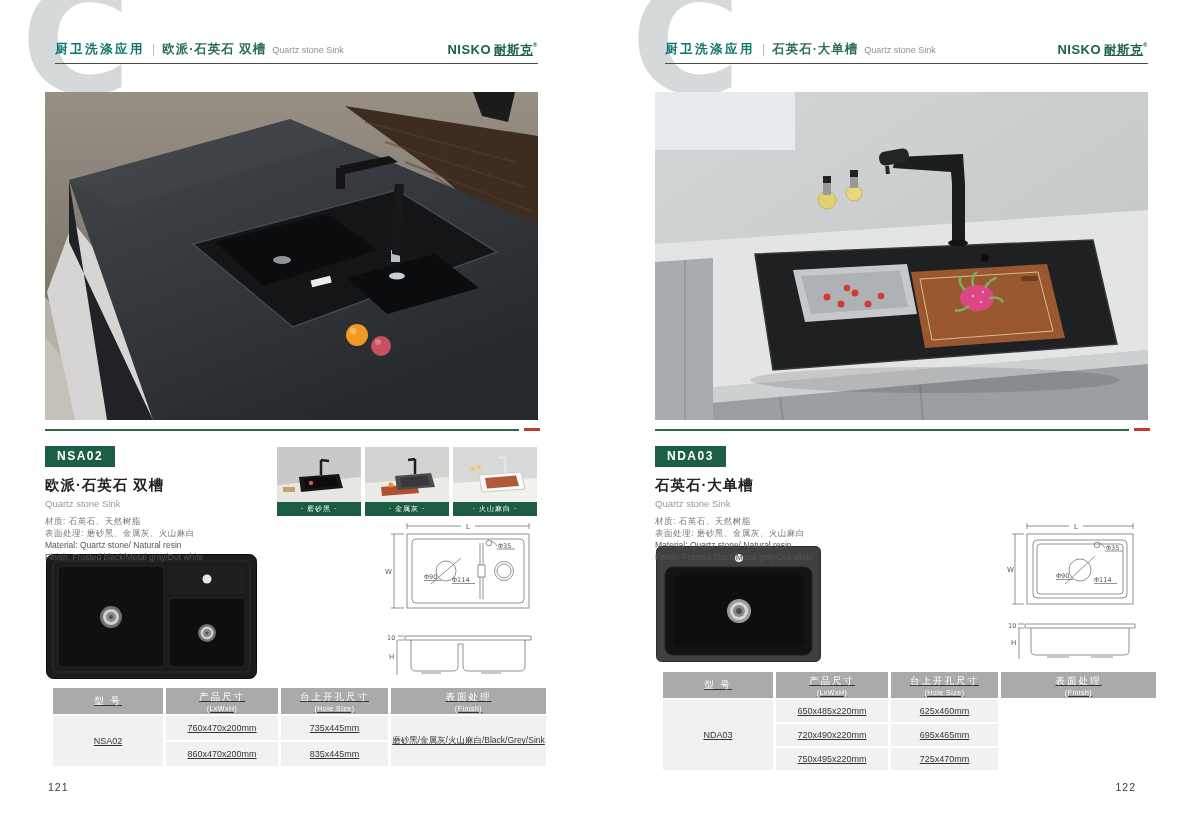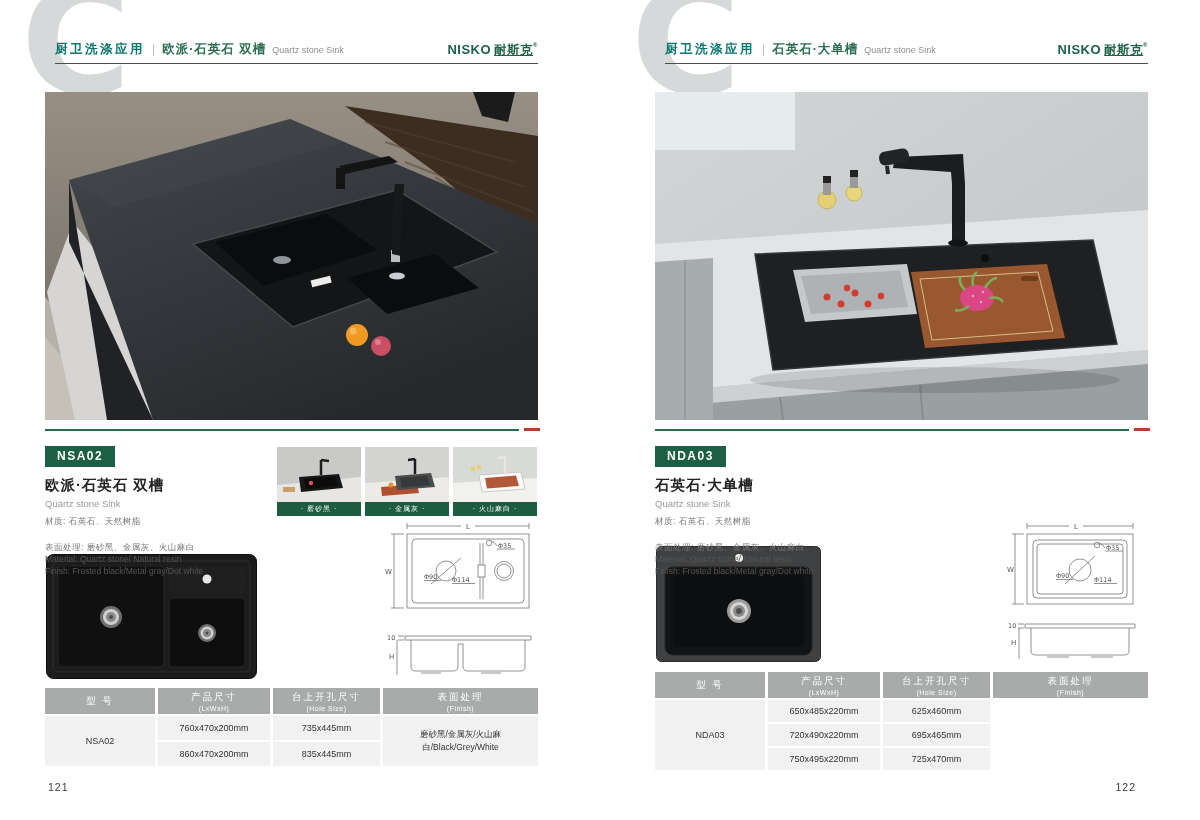--- a/index.html
+++ b/index.html
@@ -23,35 +23,35 @@
   .header-line{position:absolute;top:63px;left:10px;right:0;height:1px;background:#4a4f4c;z-index:1;}
   .photo{position:absolute;top:92px;left:0;width:493px;height:328px;overflow:hidden;background:#9a948b;}
   .photo svg{display:block;}
   .divider-green{position:absolute;top:429px;left:0;width:474px;height:2px;background:#2a6b4e;}
   .divider-red{position:absolute;top:428px;left:479px;width:16px;height:3px;background:#bf3a2f;}
   .product-info{position:absolute;top:446px;left:0;width:228px;z-index:1;}
   .model-badge{display:inline-block;background:#1d5f45;color:#fff;font-size:12px;font-weight:bold;
                padding:3px 12px 4px;letter-spacing:1.5px;}
   .prod-name-cn{margin-top:9px;font-size:14.5px;font-weight:bold;color:#222;letter-spacing:1px;}
   .prod-name-en{margin-top:3px;font-size:9.5px;color:#9a9a9a;}
-  .prod-line-cn{margin-top:14px;font-size:8.5px;color:#777;letter-spacing:0.5px;}
+  .prod-line-cn{margin-top:0;font-size:8.5px;color:#777;letter-spacing:0.5px;}
   .prod-line-cn.first{margin-top:7px;}
   .prod-line-en{font-size:8.5px;color:#555;line-height:1.4;}
   .swatches{position:absolute;top:447px;left:232px;display:flex;gap:4px;z-index:1;}
   .swatch{width:84px;}
   .swatch svg{display:block;}
   .swatch-label{height:14px;background:#1c5c41;color:#fff;font-size:7px;text-align:center;
                 line-height:14px;letter-spacing:1px;}
   .render{position:absolute;left:0;}
   .render.l{top:553px;} .render.r{top:545px;}
   .tech{position:absolute;}
   .tech.l{left:338px;top:518px;} .tech.r{left:352px;top:518px;}
   .tech text{fill:#555;font-size:6.5px;font-family:"DejaVu Sans",sans-serif;}
   .tech .dimlab{font-size:7px;}
-  .spec-table{position:absolute;left:0;display:grid;column-gap:3px;row-gap:2px;z-index:1;}
+  .spec-table{position:absolute;left:8px;display:grid;column-gap:3px;row-gap:2px;z-index:1;text-decoration:underline;}
   .spec-table.l{top:688px;grid-template-columns:110px 112px 107px 155px;grid-template-rows:26px 24px 24px;}
   .spec-table.r{top:672px;grid-template-columns:110px 112px 107px 155px;grid-template-rows:26px 22px 22px 22px;}
   .th{background:#a9abab;color:#fff;display:flex;flex-direction:column;justify-content:center;align-items:center;}
   .th .cn{font-size:9.5px;letter-spacing:2px;}
   .th .en{font-size:7px;margin-top:1px;letter-spacing:0.5px;}
   .td{background:#f1f1f1;color:#333;font-size:9px;display:flex;flex-direction:column;
       align-items:center;justify-content:center;text-align:center;}
   .td.finish{font-size:8.5px;line-height:1.55;}
   .page-num{position:absolute;top:781px;font-size:10.5px;color:#3a3a3a;letter-spacing:1px;}
   .page-num.l{left:3px;} .page-num.r{right:12px;}
@@ -244,21 +244,21 @@
       <span class="en">(Hole Size)</span>
     </div>
     <div class="th" style="grid-column:4;grid-row:1">
       <span class="cn">表面处理</span>
       <span class="en">(Finish)</span>
     </div>
     <div class="td" style="grid-column:1;grid-row:2 / span 2">NSA02</div>
     <div class="td" style="grid-column:2;grid-row:2">760x470x200mm</div>
     <div class="td" style="grid-column:3;grid-row:2">735x445mm</div>
     <div class="td finish" style="grid-column:4;grid-row:2 / span 2">
-      <span>磨砂黑/金属灰/火山麻白/Black/Grey/White</span>
+      <span>磨砂黑/金属灰/火山麻白/Black/Grey/Sink</span>
       <span></span>
     </div>
     <div class="td" style="grid-column:2;grid-row:3">860x470x200mm</div>
     <div class="td" style="grid-column:3;grid-row:3">835x445mm</div>
   </div>
 
   <div class="page-num l">121</div>
 </div>
 
 <div class="page right">

